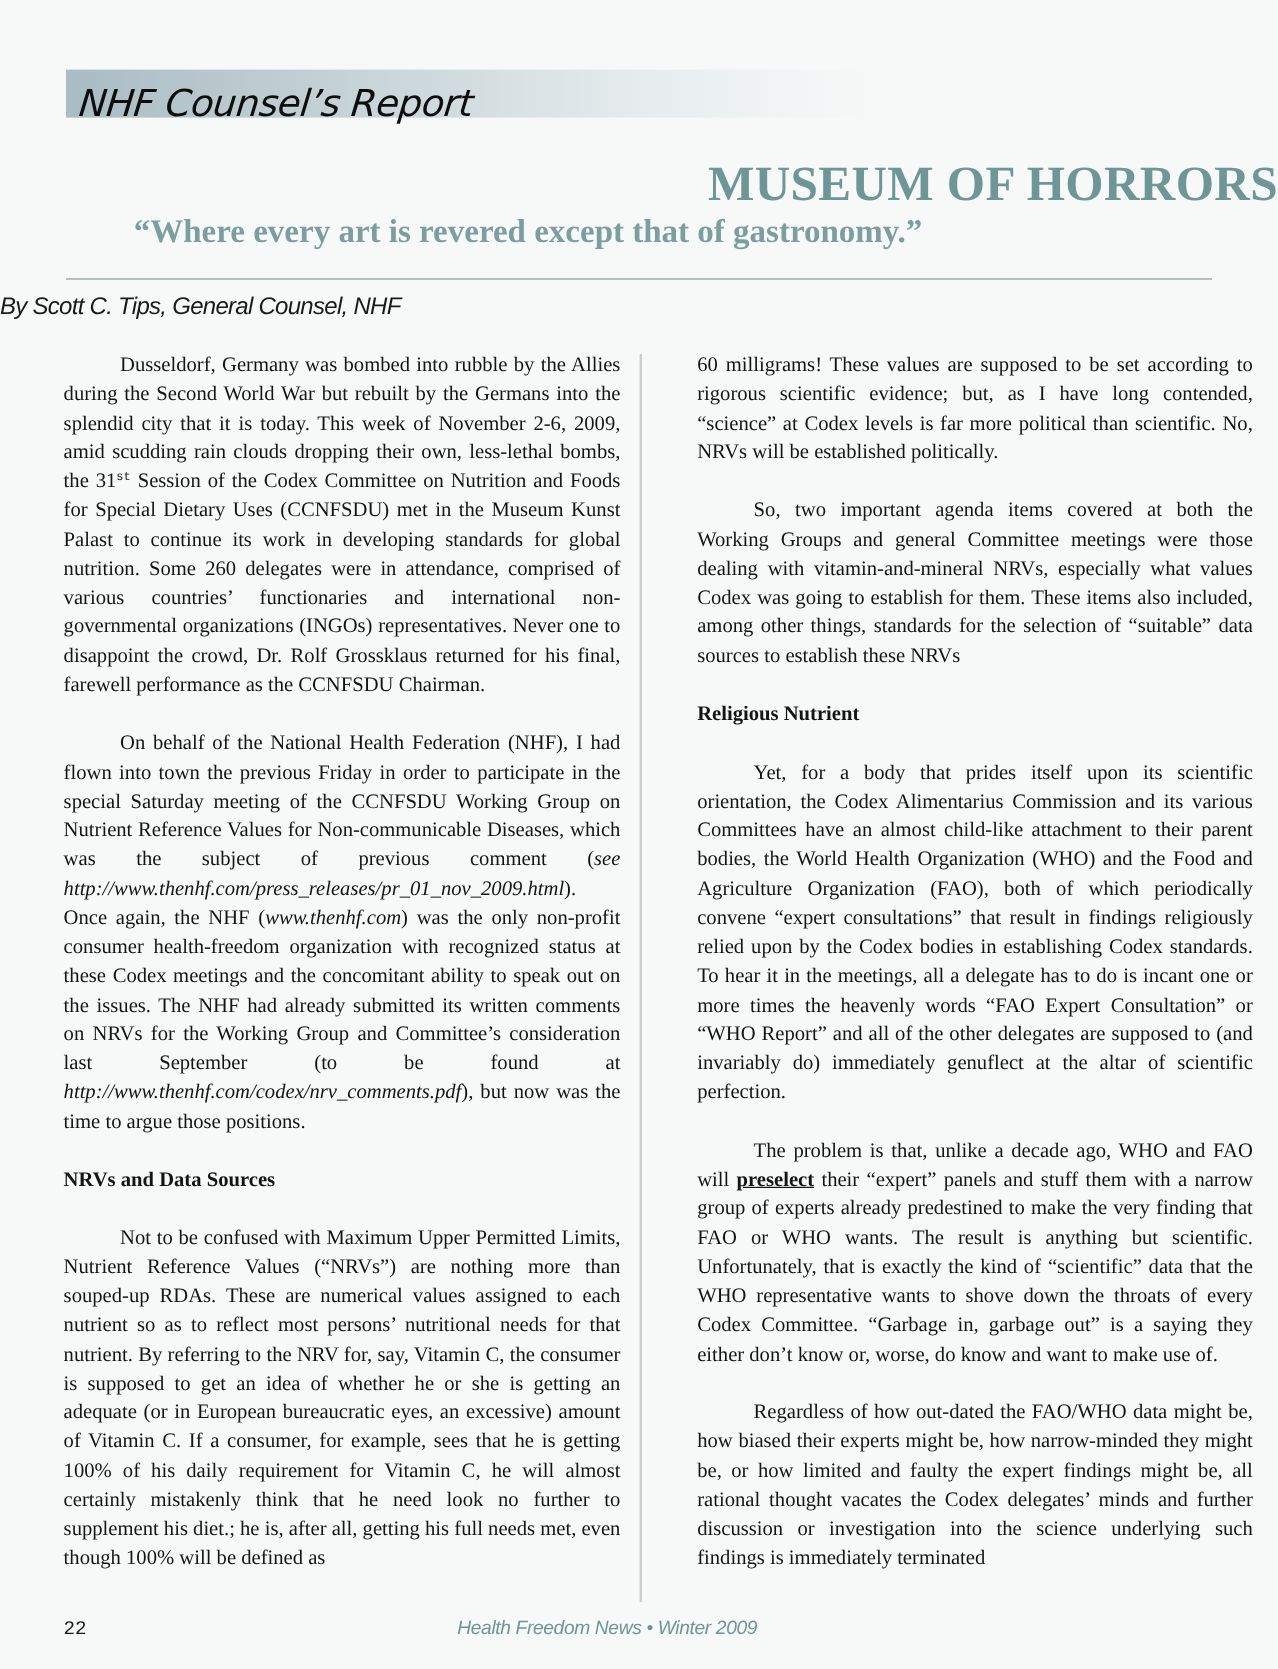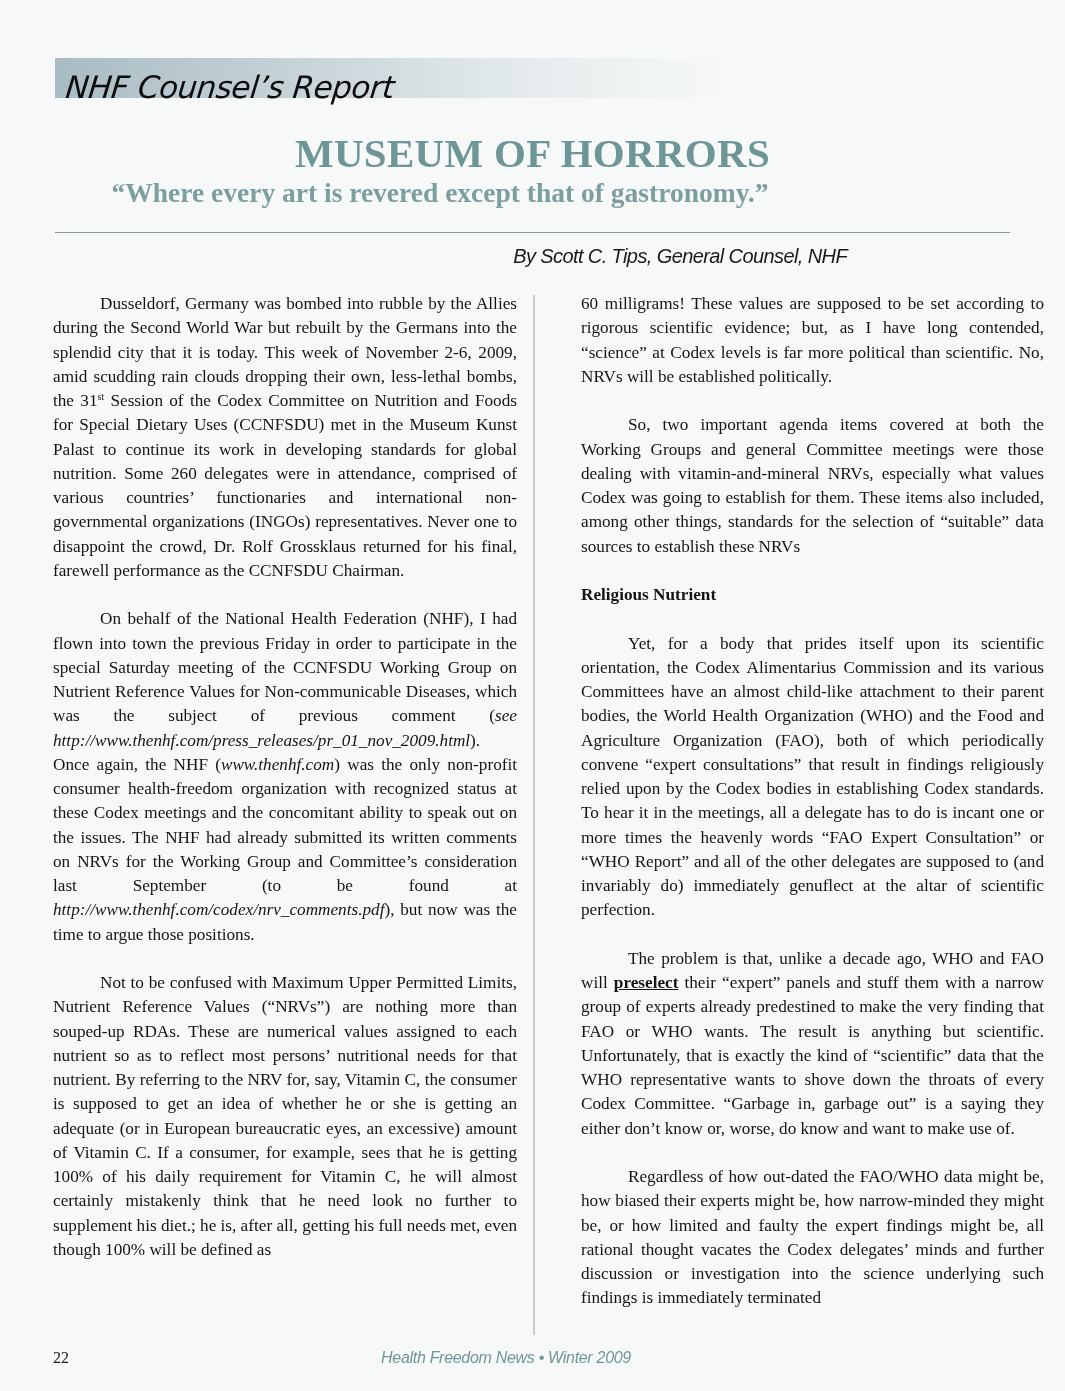--- a/index.html
+++ b/index.html
@@ -21,37 +21,37 @@
       position: absolute; left: 66px; top: 69px;
       font-family: "DejaVu Sans", sans-serif;
       font-style: italic; font-weight: normal;
       font-size: 31px; letter-spacing: -0.5px;
       color: #0d0d0d;
       transform: skewX(-6deg);
     }
 
     .headline {
       position: absolute; left: 0; width: 1065px; top: 129px;
-      text-align: center;
+      text-align: right;
       font-family: "Liberation Serif", serif; font-weight: bold;
       font-size: 41px; color: #6f9697; letter-spacing: 0.3px;
     }
     .subhead {
       position: absolute; left: 0; width: 880px; top: 177px;
       text-align: center;
       font-family: "Liberation Serif", serif; font-weight: bold;
       font-size: 27.5px; color: #7c9e9f;
     }
     .rule {
       position: absolute; left: 55px; top: 232px; width: 955px; height: 1px;
       background: #8d9a9c;
     }
     .byline {
       position: absolute; left: 0; width: 847px; top: 245px;
-      text-align: right;
+      text-align: left;
       font-family: "Liberation Sans", sans-serif; font-style: italic;
       font-size: 20px; color: #1a1a1a; letter-spacing: -0.6px;
     }
 
     .col {
       position: absolute; top: 292px;
       font-size: 17.2px; line-height: 24.25px;
       text-align: justify;
     }
     .col-left { left: 53px; width: 464px; }
@@ -60,25 +60,25 @@
       position: absolute; left: 533px; top: 295px; width: 2px; height: 1040px;
       background: #c9cfcf;
     }
     .col p { margin: 0 0 24.25px 0; text-indent: 47px; }
     .col p.cont { text-indent: 0; }
     .col h3 {
       margin: 0 0 24.25px 0; font-size: 17.2px; font-weight: bold; line-height: 24.25px;
     }
     .col .it { font-style: italic; }
     .col .b { font-weight: bold; text-decoration: underline; }
-    sup { font-size: 10px; line-height: 0; vertical-align: 6px; }
+    sup { font-size: 10px; line-height: 0; vertical-align: 6px; font-family: Liberation Mono, monospace; }
 
     .footer-page {
       position: absolute; left: 53px; top: 1349px;
-      font-family: Liberation Serif, serif; font-size: 16px; color: #1a1a1a;
+      font-family: Liberation Mono, monospace; font-size: 16px; color: #1a1a1a;
     }
     .footer-pub {
       position: absolute; left: 0; width: 1012px; top: 1349px; text-align: center;
       font-family: "Liberation Sans", sans-serif; font-style: italic;
       font-size: 16px; color: #6f9697; letter-spacing: -0.3px;
     }
   </style>
 </head>
 <body>
 
@@ -88,20 +88,21 @@
   <div class="dept-title">NHF Counsel’s Report</div>
 
   <div class="headline">MUSEUM OF HORRORS</div>
   <div class="subhead">“Where every art is revered except that of gastronomy.”</div>
   <div class="rule"></div>
   <div class="byline">By Scott C. Tips, General Counsel, NHF</div>
 
   <div class="col col-left">
     <p><span>Dusseldorf, Germany was bombed into rubble by the Allies during the Second World War but rebuilt by the Germans into the splendid city that it is today. This week of November 2-6, 2009, amid scudding rain clouds dropping their own, less-lethal bombs, the 31</span><sup>st</sup><span> Session of the Codex Committee on Nutrition and Foods for Special Dietary Uses (CCNFSDU) met in the Museum Kunst Palast to continue its work in developing standards for global nutrition. Some 260 delegates were in attendance, comprised of various countries’ functionaries and international non-governmental organizations (INGOs) representatives. Never one to disappoint the crowd, Dr. Rolf Grossklaus returned for his final, farewell performance as the CCNFSDU Chairman.</span></p>
     <p><span>On behalf of the National Health Federation (NHF), I had flown into town the previous Friday in order to participate in the special Saturday meeting of the CCNFSDU Working Group on Nutrient Reference Values for Non-communicable Diseases, which was the subject of previous comment (</span><span class="it">see http://www.thenhf.com/press_releases/pr_01_nov_2009.html</span><span>). Once again, the NHF (</span><span class="it">www.thenhf.com</span><span>) was the only non-profit consumer health-freedom organization with recognized status at these Codex meetings and the concomitant ability to speak out on the issues. The NHF had already submitted its written comments on NRVs for the Working Group and Committee’s consideration last September (to be found at </span><span class="it">http://www.thenhf.com/codex/nrv_comments.pdf</span><span>), but now was the time to argue those positions.</span></p>
+    <h3>NRVs and Data Sources</h3>
     <p>Not to be confused with Maximum Upper Permitted Limits, Nutrient Reference Values (“NRVs”) are nothing more than souped-up RDAs. These are numerical values assigned to each nutrient so as to reflect most persons’ nutritional needs for that nutrient. By referring to the NRV for, say, Vitamin C, the consumer is supposed to get an idea of whether he or she is getting an adequate (or in European bureaucratic eyes, an excessive) amount of Vitamin C.  If a consumer, for example, sees that he is getting 100% of his daily requirement for Vitamin C, he will almost certainly mistakenly think that he need look no further to supplement his diet.; he is, after all, getting his full needs met, even though 100% will be defined as</p>
   </div>
 
   <div class="col-divider"></div>
 
   <div class="col col-right">
     <p class="cont">60 milligrams! These values are supposed to be set according to rigorous scientific evidence; but, as I have long contended, “science” at Codex levels is far more political than scientific. No, NRVs will be established politically.</p>
     <p>So, two important agenda items covered at both the Working Groups and general Committee meetings were those dealing with vitamin-and-mineral NRVs, especially what values Codex was going to establish for them. These items also included, among other things, standards for the selection of “suitable” data sources to establish these NRVs</p>
     <h3>Religious Nutrient</h3>
     <p>Yet, for a body that prides itself upon its scientific orientation, the Codex Alimentarius Commission and its various Committees have an almost child-like attachment to their parent bodies, the World Health Organization (WHO) and the Food and Agriculture Organization (FAO), both of which periodically convene “expert consultations” that result in findings religiously relied upon by the Codex bodies in establishing Codex standards. To hear it in the meetings, all a delegate has to do is incant one or more times the heavenly words “FAO Expert Consultation” or “WHO Report” and all of the other delegates are supposed to (and invariably do) immediately genuflect at the altar of scientific perfection.</p>

